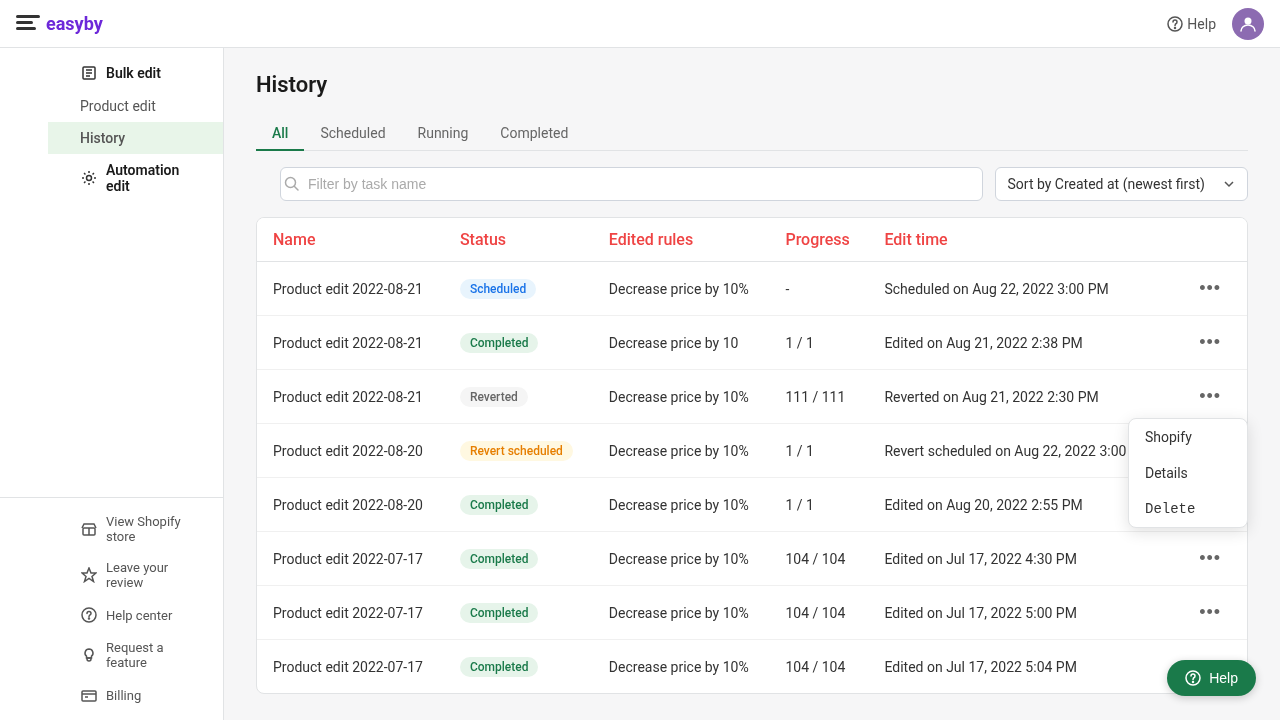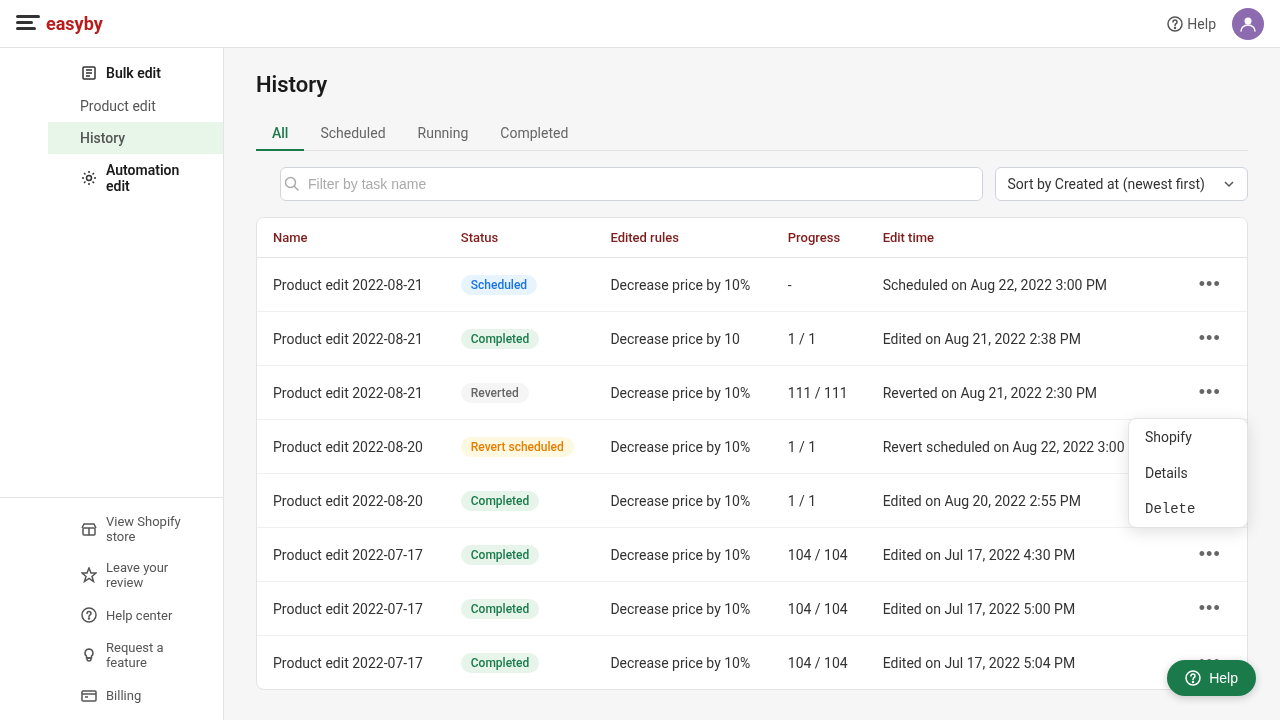--- a/index.html
+++ b/index.html
@@ -1,21 +1,21 @@
 <!DOCTYPE html>
 <html><head>
   <meta charset="utf-8">
   <style>
     * { box-sizing: border-box; margin: 0; padding: 0; }
     body { font-family: -apple-system, BlinkMacSystemFont, 'Segoe UI', Roboto, sans-serif; background: #f6f6f7; display: flex; flex-direction: column; height: 720px; overflow: hidden; }
 
     
     .topbar { height: 48px; background: #fff; border-bottom: 1px solid #e1e3e5; display: flex; align-items: center; justify-content: space-between; padding: 0 16px; flex-shrink: 0; }
     .topbar-left { display: flex; align-items: center; gap: 8px; }
-    .topbar-logo { display: flex; align-items: center; gap: 6px; font-weight: 700; font-size: 18px; color: #b91c1c; }
+    .topbar-logo { display: flex; align-items: center; gap: 6px; font-weight: 700; font-size: 18px; color: #6d28d9; }
     .logo-icon { width: 24px; height: 18px; display: flex; flex-direction: column; gap: 3px; }
     .logo-bar { height: 3px; background: #333; border-radius: 2px; }
     .logo-bar:nth-child(1) { width: 100%; }
     .logo-bar:nth-child(2) { width: 70%; }
     .logo-bar:nth-child(3) { width: 85%; }
     .topbar-right { display: flex; align-items: center; gap: 16px; }
     .help-link { display: flex; align-items: center; gap: 4px; color: #555; font-size: 14px; cursor: pointer; }
     .avatar { width: 32px; height: 32px; border-radius: 50%; background: #8c6bb1; display: flex; align-items: center; justify-content: center; color: white; font-size: 14px; }
 
     
@@ -44,21 +44,21 @@
     
     .toolbar { display: flex; align-items: center; gap: 12px; margin-bottom: 16px; }
     .search-box { flex: 1; display: flex; align-items: flex-end; gap: 8px; border: 1px solid #d0d5dd; border-radius: 6px; padding: 8px 3px; background: #fff; margin-left: 24px; }
     .search-input { border: none; outline: none; flex: 1; font-size: 14px; color: #333; }
     .search-input::placeholder { color: #aaa; }
     .sort-select { display: flex; align-items: center; gap: 18px; border: 1px solid #d0d5dd; border-radius: 6px; padding: 8px 12px; background: #fff; font-size: 14px; color: #333; cursor: pointer; white-space: nowrap; }
 
     
     .table-container { background: #fff; border: 1px solid #e1e3e5; border-radius: 8px; overflow: hidden; }
     .table { width: 100%; border-collapse: collapse; }
-    .table th { padding: 12px 16px; text-align: left; font-size: 13px; font-weight: 500; color: #7f1d1d; border-bottom: 1px solid #e1e3e5; background: #fff; }
+    .table th { padding: 12px 16px; text-align: left; font-size: 16px; font-weight: 500; color: #ef4444; border-bottom: 1px solid #e1e3e5; background: #fff; }
     .table td { padding: 12px 16px; font-size: 14px; color: #333; border-bottom: 1px solid #f0f0f0; vertical-align: middle; }
     .table tr:last-child td { border-bottom: none; }
 
     
     .badge { display: inline-block; padding: 3px 10px; border-radius: 12px; font-size: 12px; font-weight: 500; }
     .badge-scheduled { background: #e8f4fd; color: #1a73e8; }
     .badge-completed { background: #e6f4ea; color: #1a7a4a; }
     .badge-reverted { background: #f5f5f5; color: #666; }
     .badge-revert-scheduled { background: #fff8e1; color: #e67e00; }
 

